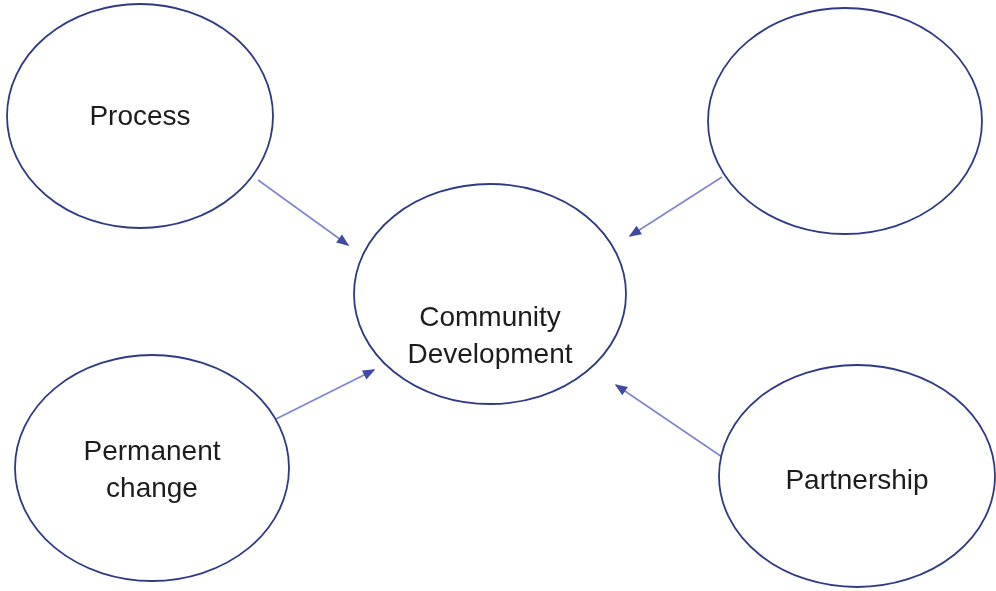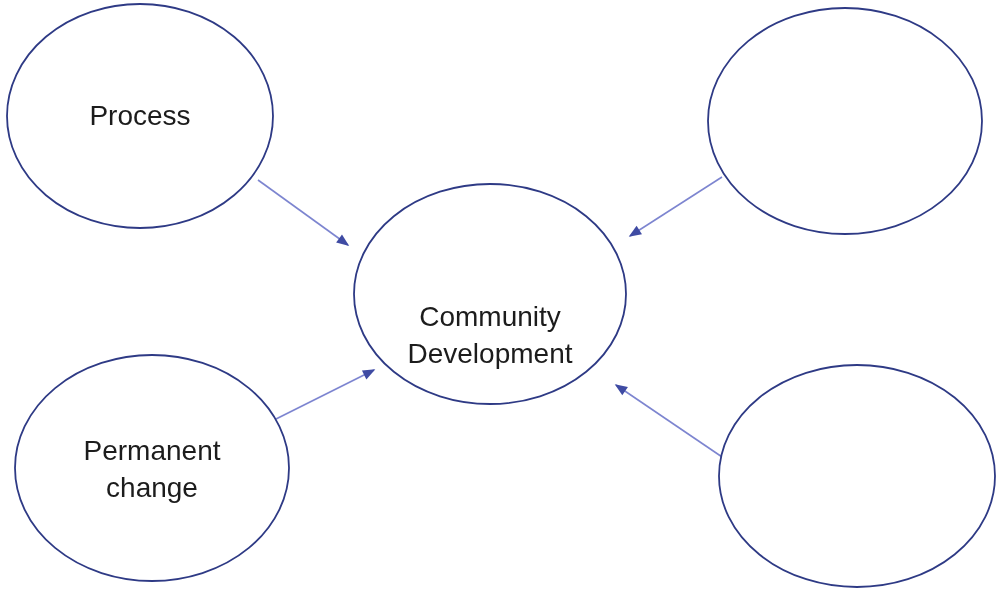--- a/index.html
+++ b/index.html
@@ -56,14 +56,15 @@
     <ellipse cx="490" cy="294" rx="136" ry="110" fill="#ffffff" stroke="#2e3a85" stroke-width="1.8"></ellipse>
   </svg>
 
   <div class="node-label" style="left:140px; top:116px;">Process</div>
 
 
   <div class="node-label" style="left:490px; top:295px;margin-top:41px;">Community Development</div>
 
   <div class="node-label" style="left:152px; top:470px;">Permanent change</div>
 
+  <div class="node-label" style="left:857px; top:480px;">Partnership</div>
 
 </div>
 
 </body></html>

